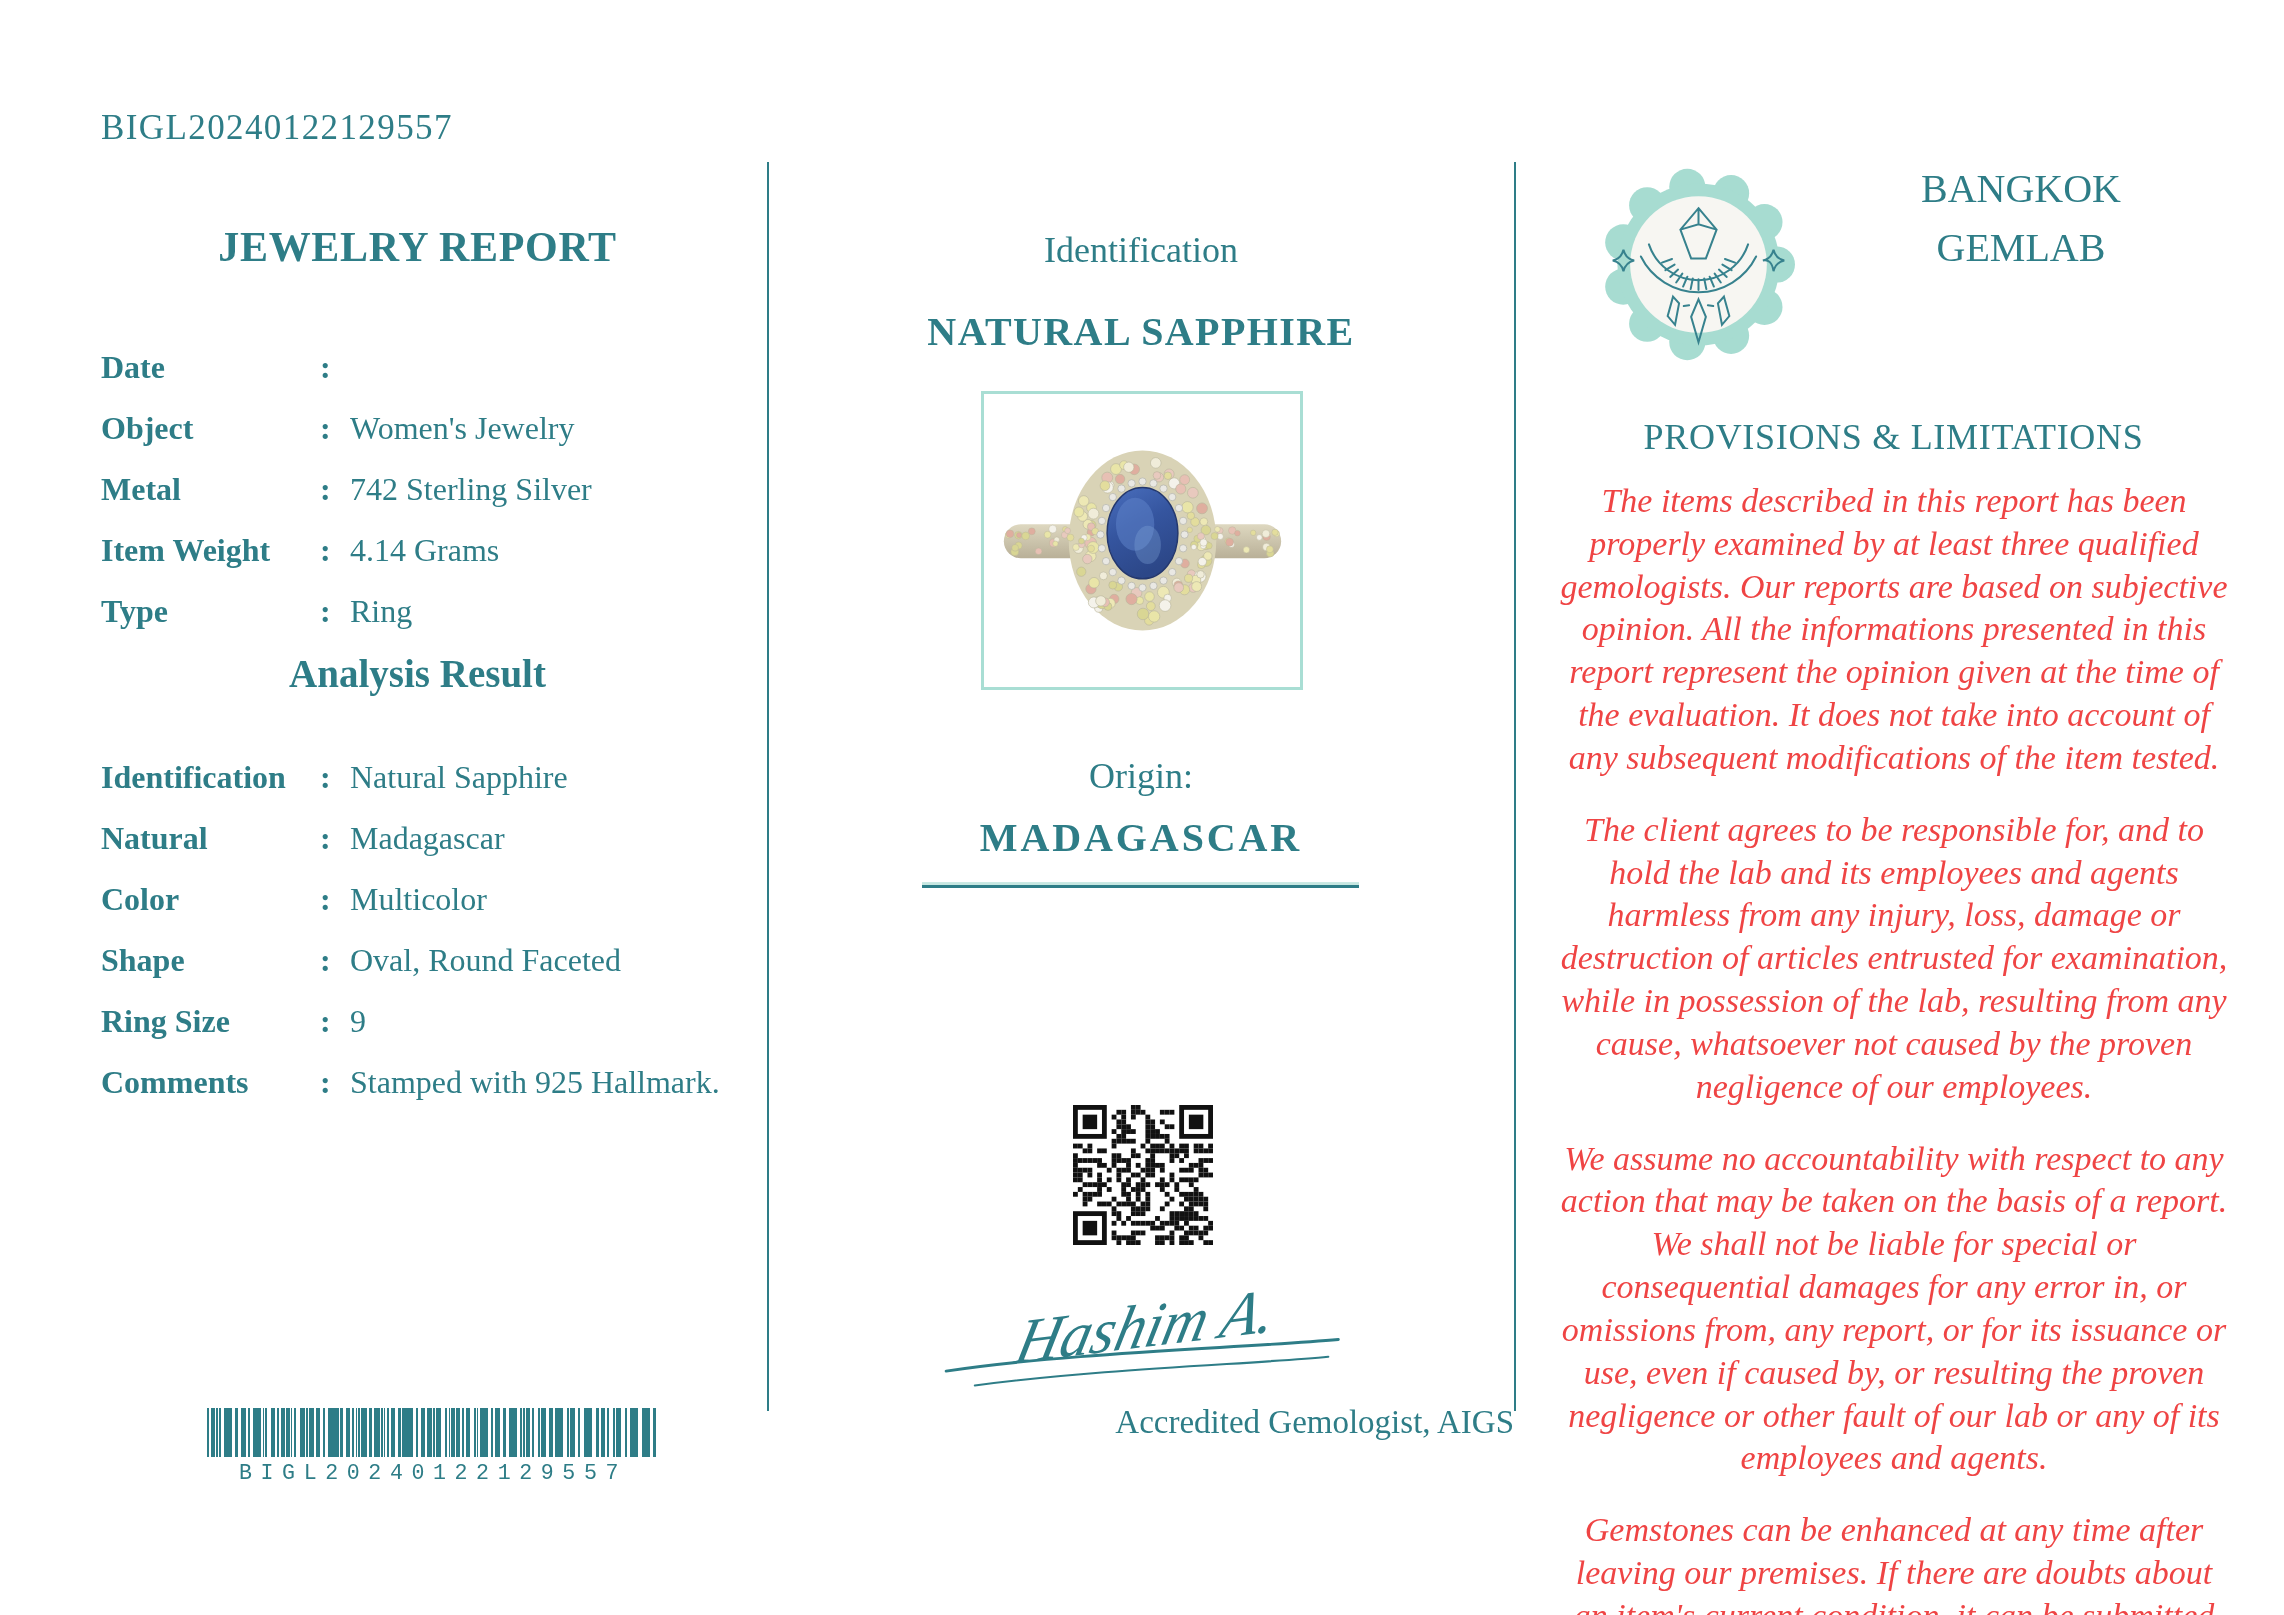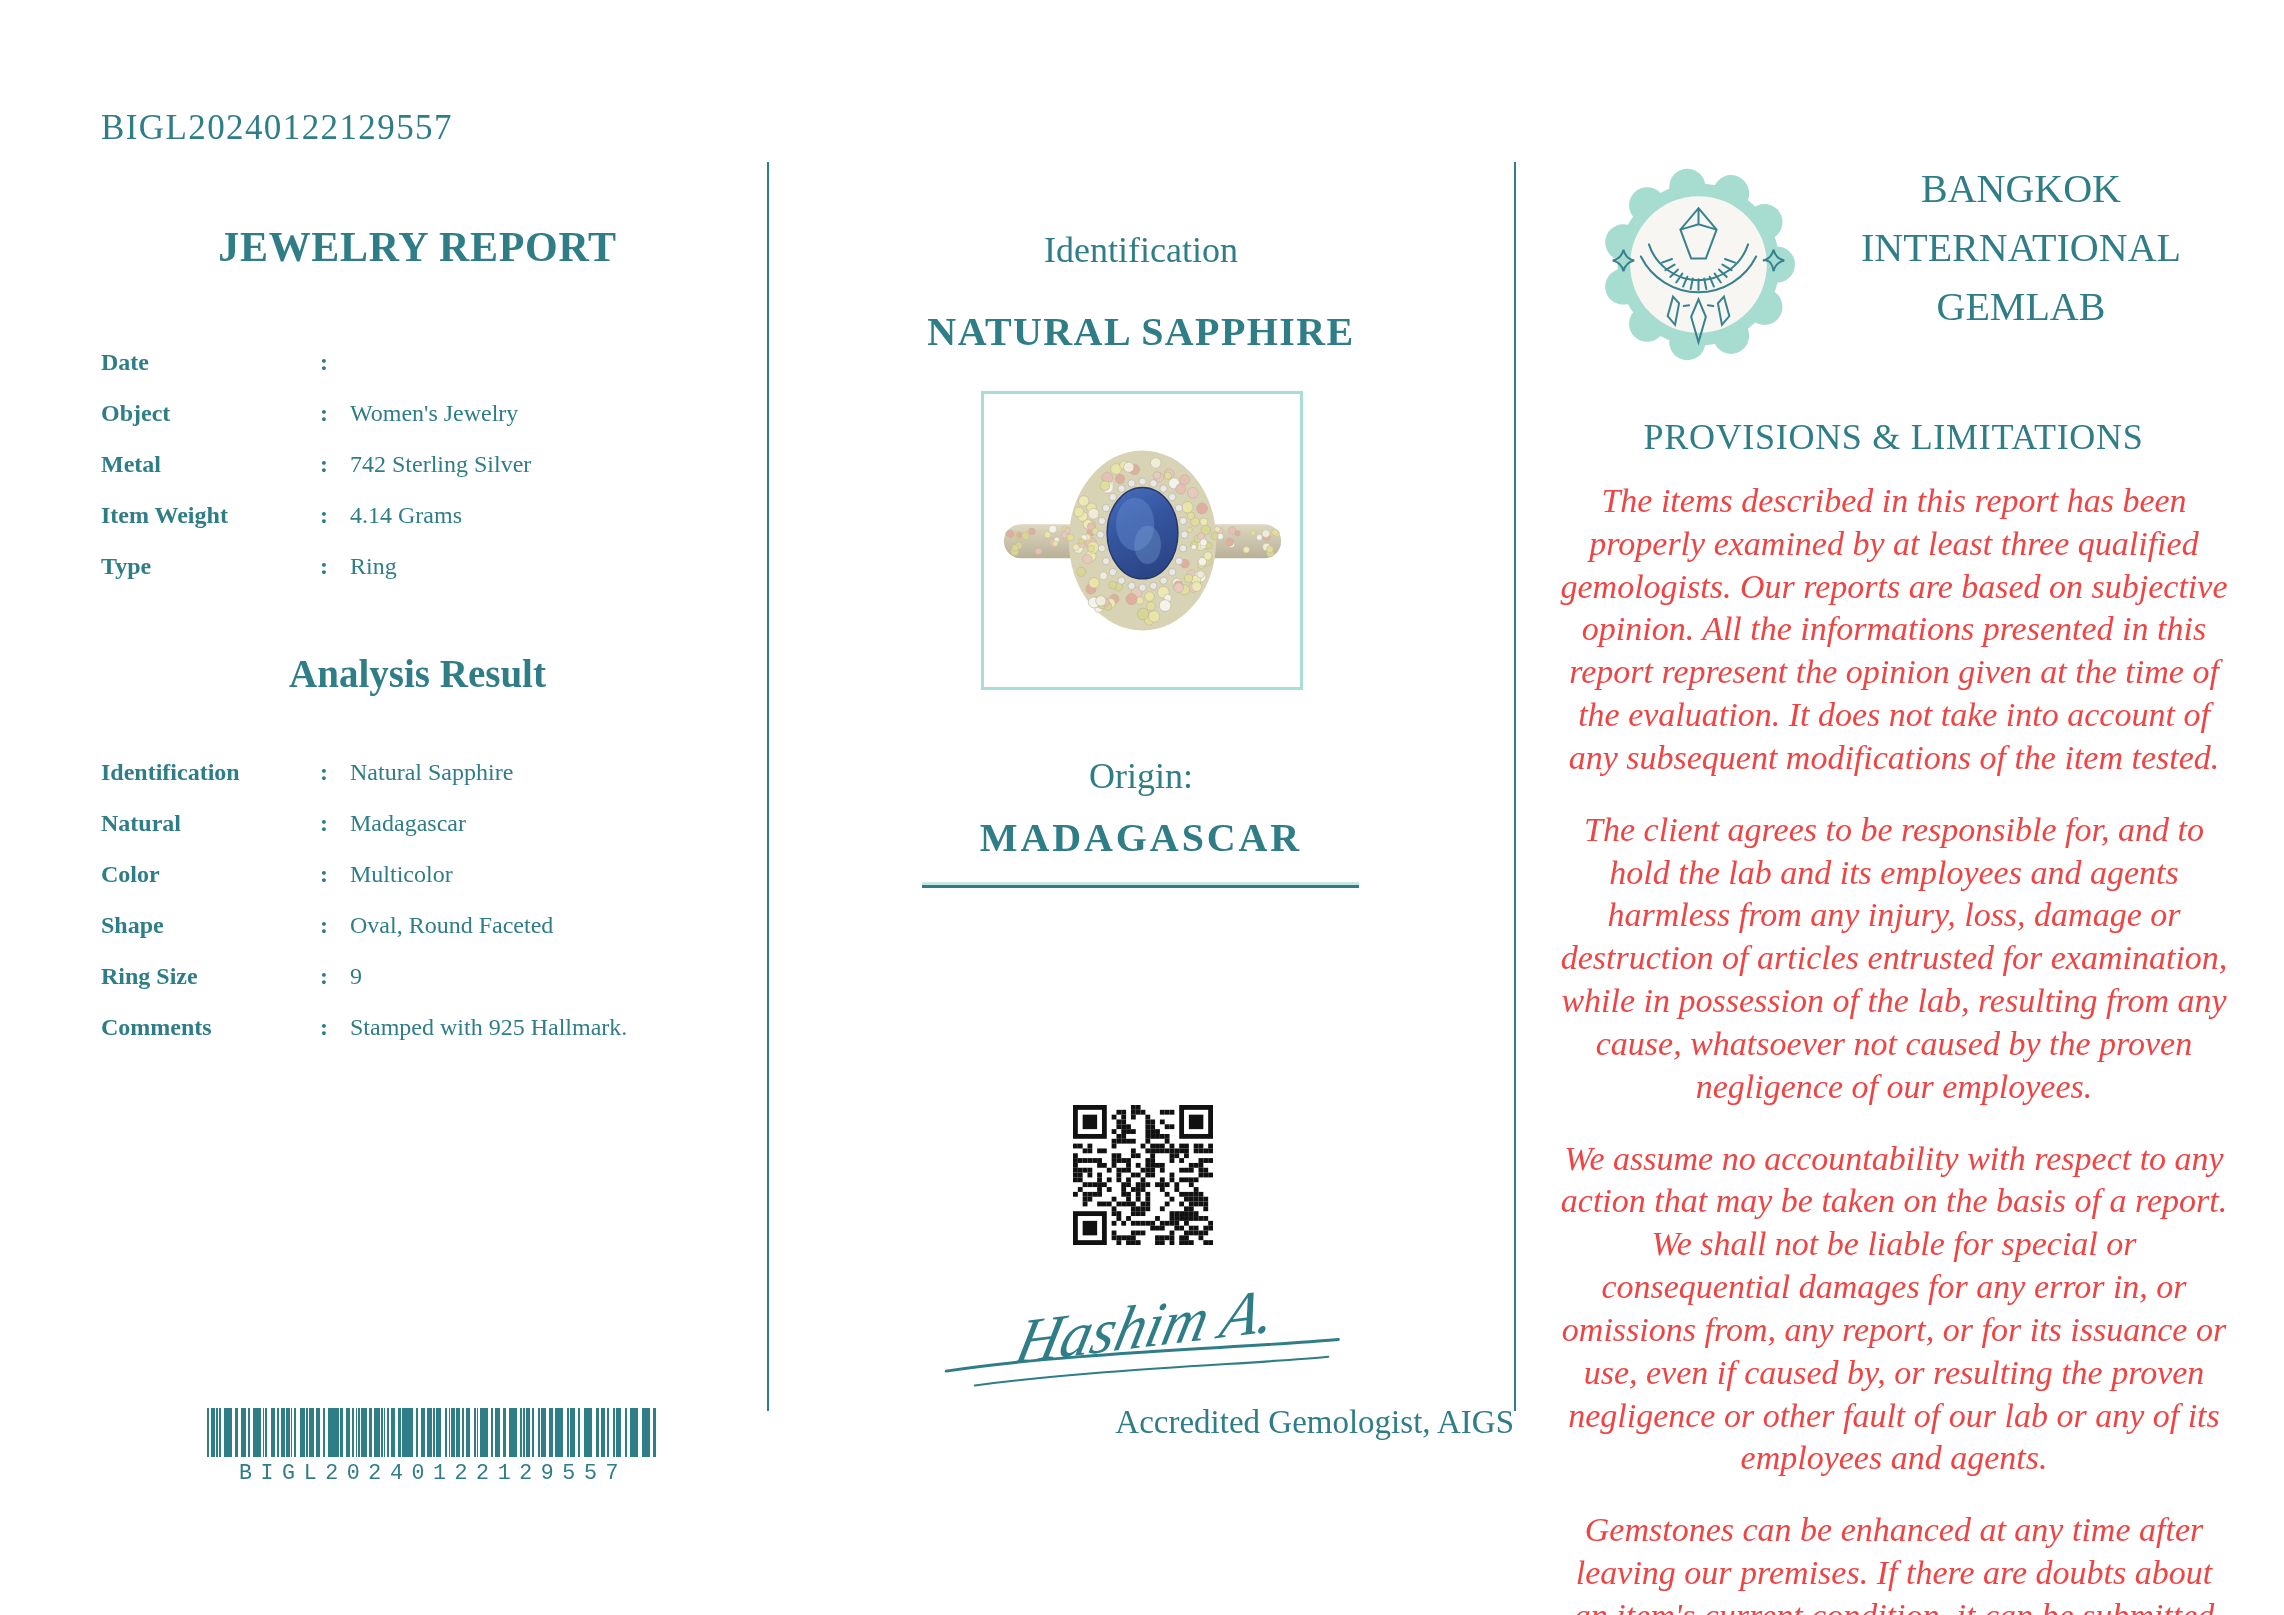--- a/index.html
+++ b/index.html
@@ -13,21 +13,21 @@
   #vdiv2 { left:1514px; }
 
   
   #report-number { left:101px; top:108px; font-size:35px; letter-spacing:1.4px; color:#2e7d87; }
   #report-title  { left:101px; top:223px; width:633px; text-align:center;
                    font-size:42px; font-weight:bold; letter-spacing:0.7px; color:#2e7d87; }
   #fields { left:101px; top:349px; width:662px; }
   #analysis-title { left:101px; top:651px; width:633px; text-align:center;
                     font-size:39px; font-weight:bold; color:#2e7d87; }
   #analysis-fields { left:101px; top:759px; width:662px; }
-  .row { display:flex; margin-bottom:24px; font-size:24px; color:#2e7d87; }
+  .row { display:flex; margin-bottom:24px; font-size:32px; color:#2e7d87; }
   .row .lbl { width:219px; font-weight:bold; flex:none; }
   .row .colon { width:30px; font-weight:bold; flex:none; }
   .row .val { flex:1; }
 
   #barcode { left:207px; top:1408px; width:452px; height:49px;
     background-image:
       repeating-linear-gradient(90deg,#2e7d87 0 2.2px,rgba(0,0,0,0) 2.2px 5.8px),
       repeating-linear-gradient(90deg,#2e7d87 0 1.4px,rgba(0,0,0,0) 1.4px 9.3px),
       repeating-linear-gradient(90deg,rgba(0,0,0,0) 0 3.6px,#2e7d87 3.6px 8px,rgba(0,0,0,0) 8px 15px);
   }
@@ -716,21 +716,20 @@
       <path d="M0,52 L11,78 L0,116 L-11,78 Z"></path>
       <path d="M-38,48 L-29,58 L-35,90 L-46,77 Z"></path>
       <path d="M38,48 L46,77 L35,90 L29,58 Z"></path>
       <path d="M-22,62 L-14,61 M14,61 L22,62"></path>
     </g>
   </svg>
 </div>
 
 <div class="abs" id="lab-name">
   <div>BANGKOK</div>
-  <div>INTERNATIONAL</div>
   <div>GEMLAB</div>
 </div>
 
 <div class="abs" id="provisions-title">PROVISIONS &amp; LIMITATIONS</div>
 
 <div class="abs" id="provisions">
   <p>The items described in this report has been properly examined by at least three qualified gemologists. Our reports are based on subjective opinion. All the informations presented in this report represent the opinion given at the time of the evaluation. It does not take into account of any subsequent modifications of the item tested.</p>
   <p>The client agrees to be responsible for, and to hold the lab and its employees and agents harmless from any injury, loss, damage or destruction of articles entrusted for examination, while in possession of the lab, resulting from any cause, whatsoever not caused by the proven negligence of our employees.</p>
   <p>We assume no accountability with respect to any action that may be taken on the basis of a report. We shall not be liable for special or consequential damages for any error in, or omissions from, any report, or for its issuance or use, even if caused by, or resulting the proven negligence or other fault of our lab or any of its employees and agents.</p>
   <p>Gemstones can be enhanced at any time after leaving our premises. If there are doubts about an item's current condition, it can be submitted for re-testing.</p>

